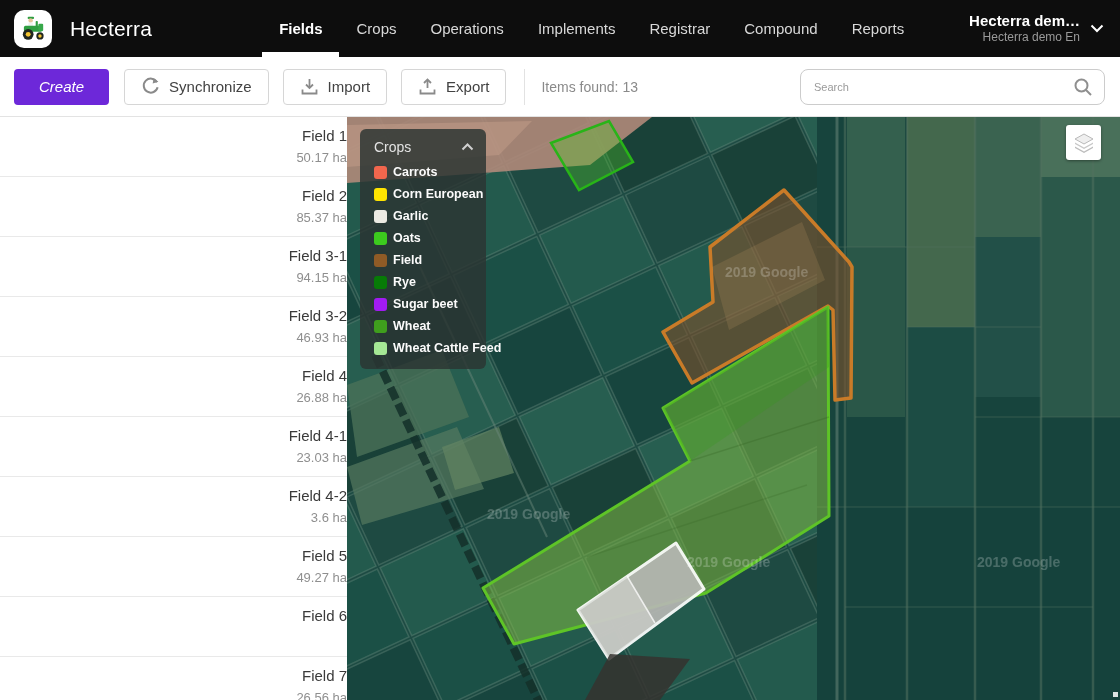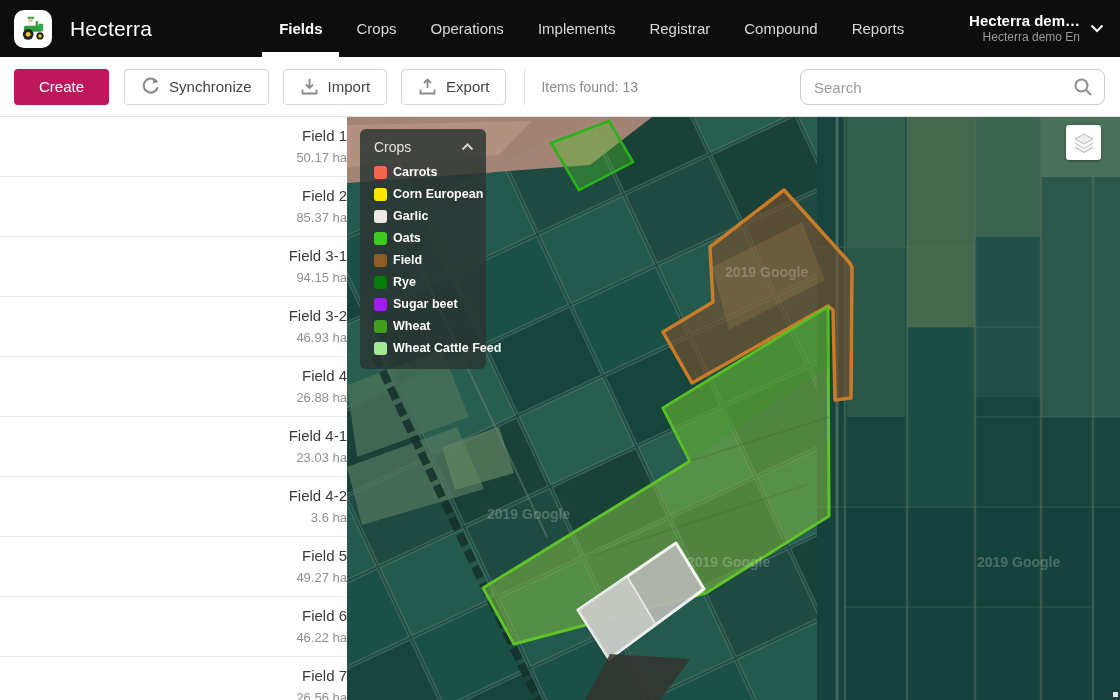--- a/index.html
+++ b/index.html
@@ -22,21 +22,21 @@
   .toolbar{height:60px;background:#fff;border-bottom:1px solid #e3e3e3;display:flex;align-items:center;
            padding-left:14px;position:relative;box-sizing:border-box;}
   .btn{height:36px;border-radius:4px;font-size:15px;display:flex;align-items:center;cursor:pointer;box-sizing:border-box;}
   .btn-create{background:#12c02a;color:#fff;padding:0 25px;margin-right:15px;border:none;font-weight:500;}
   .btn-outline{background:#fff;border:1px solid #d6d6d6;color:#424242;padding:0 16px;margin-right:14px;gap:9px;}
   .btn-outline svg{flex:0 0 auto;}
   .tb-divider{width:1px;height:36px;background:#e2e2e2;margin:0 16px 0 4px;}
   .items-found{color:#8a8a8a;font-size:14px;}
   .searchbox{position:absolute;right:15px;top:12px;width:305px;height:36px;border:1px solid #ccc;
              border-radius:8px;display:flex;align-items:center;box-sizing:border-box;background:#fff;}
-  .searchbox input{border:none;outline:none;flex:1;font-size:15px;color:#4d7c0f;padding:0 8px 0 13px;
+  .searchbox input{border:none;outline:none;flex:1;font-size:11px;color:#4d7c0f;padding:0 8px 0 13px;
                    font-family:inherit;background:transparent;}
   .searchbox input::placeholder{color:#9a9a9a;}
   .searchbox .mag{margin-right:11px;display:flex;}
   
   .content{display:flex;height:583px;}
   .sidebar{width:347px;background:#fff;overflow:hidden;flex:0 0 auto;text-align:right;}
   .field-item{height:60px;border-bottom:1px solid #e9e9e9;padding:10px 0 0 16px;box-sizing:border-box;cursor:pointer;}
   .field-name{font-size:15px;color:#3a3a3a;margin-bottom:6px;}
   .field-area{font-size:13px;color:#8f8f8f;}
   
@@ -88,21 +88,21 @@
     </div>
     <span class="chev">
       <svg width="14" height="9" viewBox="0 0 14 9">
           <polyline points="1.5,1.5 7,7 12.5,1.5" fill="none" stroke="#fff" stroke-width="2"></polyline>
         </svg>
     </span>
   </div>
 </div>
 
 <div class="toolbar">
-  <button class="btn btn-create" style="background: #be185d;">Create</button>
+  <button class="btn btn-create" style="background: #6d28d9; font-style: italic;">Create</button>
   <div class="btn btn-outline">
     <svg width="19" height="19" viewBox="0 0 19 19">
       <path d="M15.9 5.2 A7 7 0 1 0 16.6 10.2" fill="none" stroke="#8a8a8a" stroke-width="2"></path>
       <polygon points="12.6,1.2 17.4,4.8 11.7,6.6" fill="#8a8a8a"></polygon>
     </svg>
     <span>Synchronize</span>
   </div>
   <div class="btn btn-outline">
     <svg width="19" height="19" viewBox="0 0 19 19">
       <path d="M2.5 12.5 v4 h14 v-4" fill="none" stroke="#8a8a8a" stroke-width="1.8"></path>
@@ -164,21 +164,20 @@
       <div class="field-item">
         <div class="field-name">Field 4-2</div>
         <div class="field-area">3.6 ha</div>
       </div>
       <div class="field-item">
         <div class="field-name">Field 5</div>
         <div class="field-area">49.27 ha</div>
       </div>
       <div class="field-item">
         <div class="field-name">Field 6</div>
-        <div class="field-area">46.22 ha</div>
       </div>
       <div class="field-item">
         <div class="field-name">Field 7</div>
         <div class="field-area">26.56 ha</div>
       </div>
     </div>
 
   <div class="map">
     <svg class="terrain" width="773" height="583" viewBox="0 0 773 583">
       <rect width="773" height="583" fill="#1d4b43"></rect>

